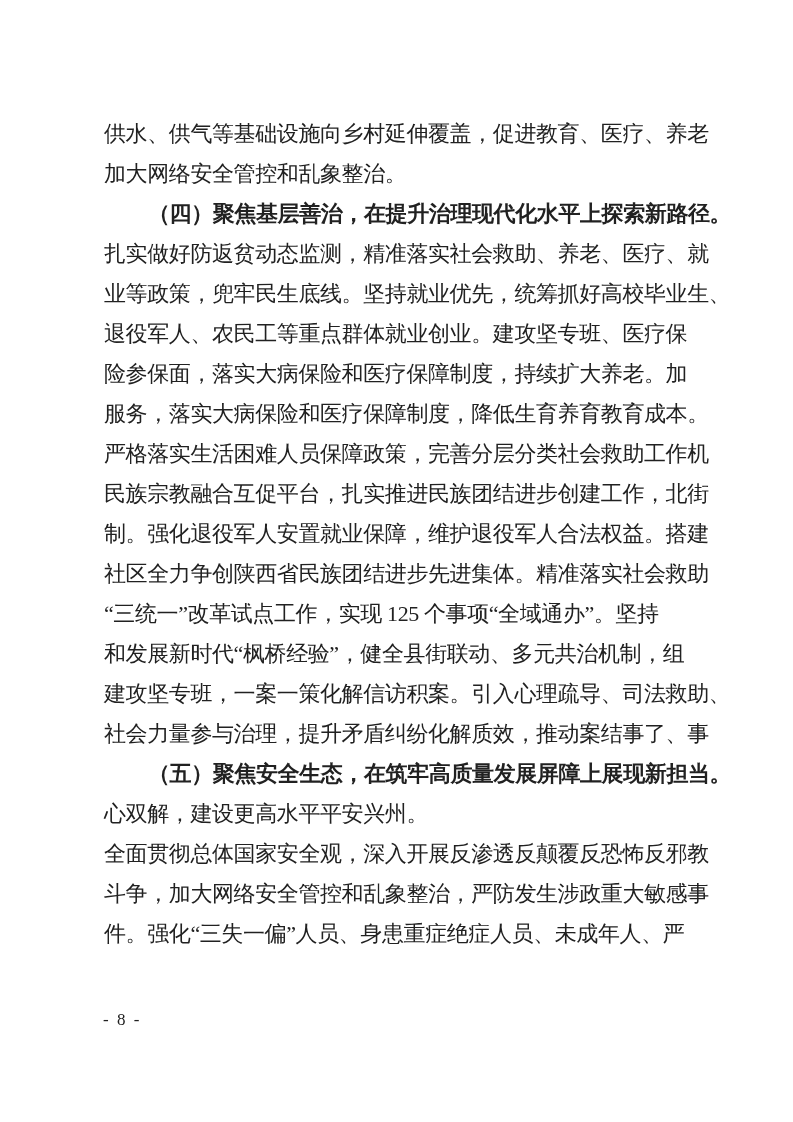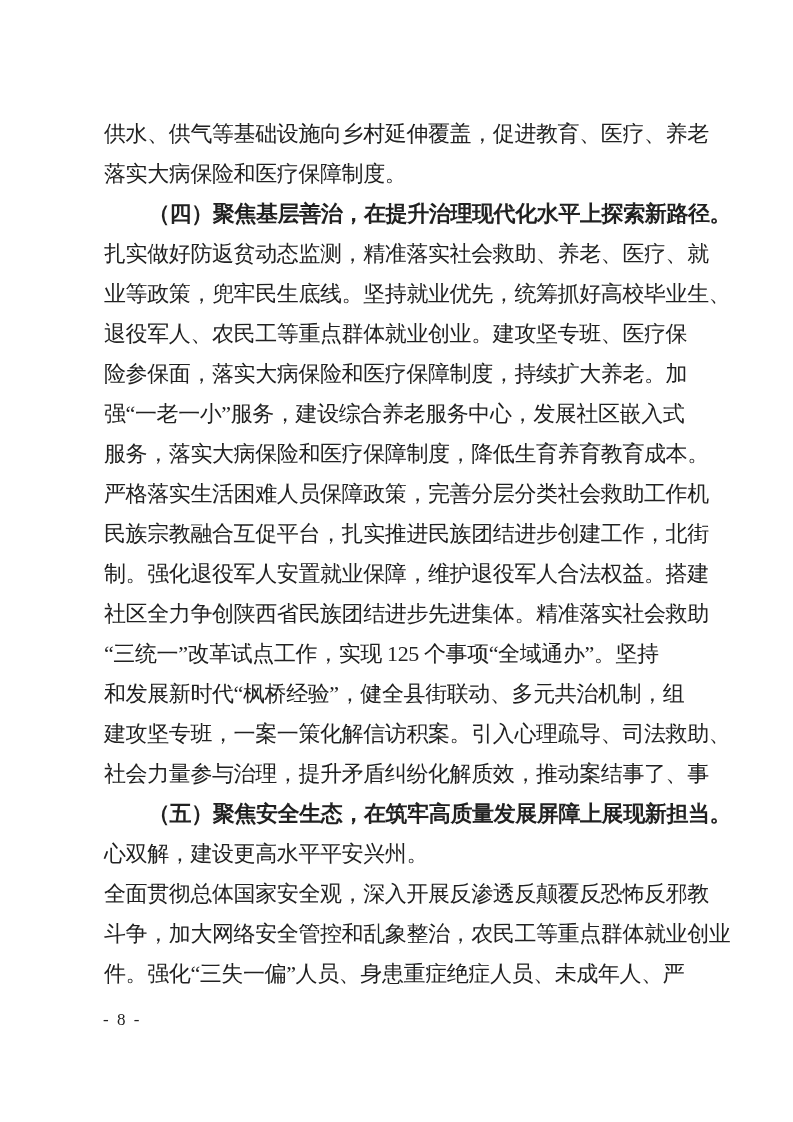--- a/index.html
+++ b/index.html
@@ -47,36 +47,35 @@
     letter-spacing: 2px;
     color: #212121;
   }
 </style>
 </head>
 <body>
 
 <div class="page">
   <div class="doc-text">
     <div class="line">供水、供气等基础设施向乡村延伸覆盖，促进教育、医疗、养老</div>
-    <div class="line">落实大病保险和医疗保障制度。</div>
+    <div class="line">加大网络安全管控和乱象整治。</div>
     <div class="line indent kai">（四）聚焦基层善治，在提升治理现代化水平上探索新路径。</div>
     <div class="line">扎实做好防返贫动态监测，精准落实社会救助、养老、医疗、就</div>
     <div class="line">业等政策，兜牢民生底线。坚持就业优先，统筹抓好高校毕业生、</div>
     <div class="line">退役军人、农民工等重点群体就业创业。建攻坚专班、医疗保</div>
     <div class="line">险参保面，落实大病保险和医疗保障制度，持续扩大养老。加</div>
-    <div class="line">强“一老一小”服务，建设综合养老服务中心，发展社区嵌入式</div>
     <div class="line">服务，落实大病保险和医疗保障制度，降低生育养育教育成本。</div>
     <div class="line">严格落实生活困难人员保障政策，完善分层分类社会救助工作机</div>
     <div class="line">民族宗教融合互促平台，扎实推进民族团结进步创建工作，北街</div>
     <div class="line">制。强化退役军人安置就业保障，维护退役军人合法权益。搭建</div>
     <div class="line">社区全力争创陕西省民族团结进步先进集体。精准落实社会救助</div>
     <div class="line">“三统一”改革试点工作，实现 125 个事项“全域通办”。坚持</div>
     <div class="line">和发展新时代“枫桥经验”，健全县街联动、多元共治机制，组</div>
     <div class="line">建攻坚专班，一案一策化解信访积案。引入心理疏导、司法救助、</div>
     <div class="line">社会力量参与治理，提升矛盾纠纷化解质效，推动案结事了、事</div>
     <div class="line indent kai">（五）聚焦安全生态，在筑牢高质量发展屏障上展现新担当。</div>
     <div class="line">心双解，建设更高水平平安兴州。</div>
     <div class="line">全面贯彻总体国家安全观，深入开展反渗透反颠覆反恐怖反邪教</div>
-    <div class="line">斗争，加大网络安全管控和乱象整治，农民工等重点群体就业创业</div>
+    <div class="line">斗争，加大网络安全管控和乱象整治，严防发生涉政重大敏感事</div>
     <div class="line">件。强化“三失一偏”人员、身患重症绝症人员、未成年人、严</div>
   </div>
   <div class="page-number">- 8 -</div>
 </div>
 
 </body></html>

